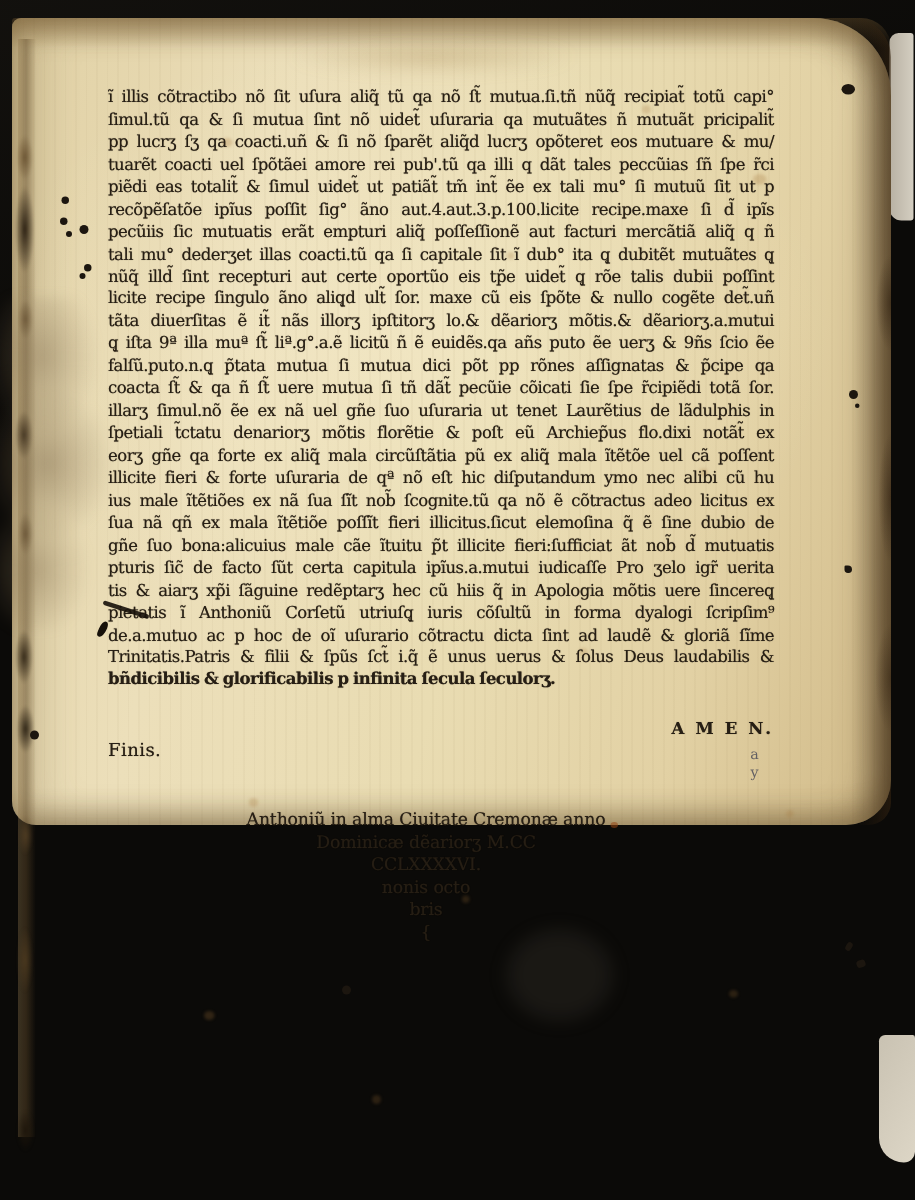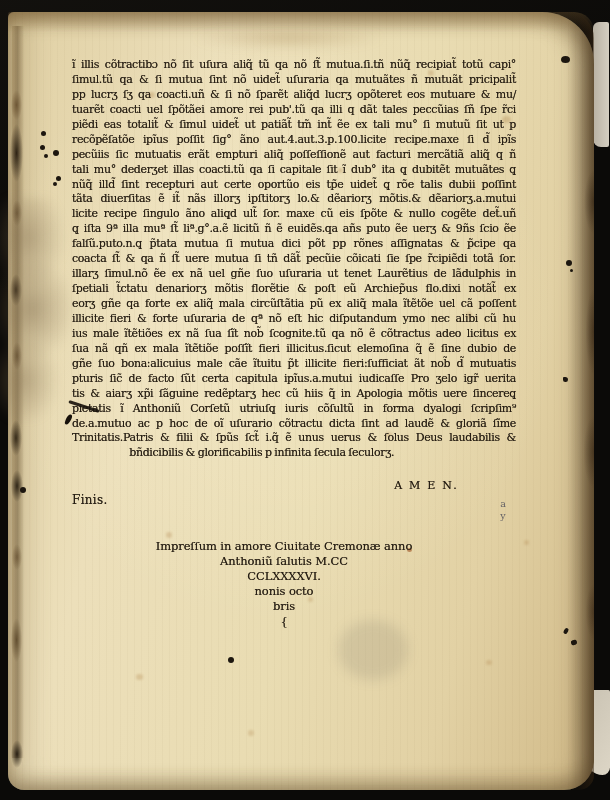--- a/index.html
+++ b/index.html
@@ -10,21 +10,21 @@
   }
   .backdrop{position:absolute;inset:0;background:
     linear-gradient(160deg, rgba(40,36,30,.25), rgba(0,0,0,0) 30%),
     #0b0a08;}
   
   .under{position:absolute;background:#ccc5b7;}
   .under.tr{left:593px;top:22px;width:16px;height:125px;border-radius:6px 2px 2px 8px;background:linear-gradient(90deg,#b8b1a3,#d4cec1);}
   .under.br{left:586px;top:690px;width:24px;height:85px;border-radius:10px 4px 18px 40px;background:linear-gradient(120deg,#c9c2b2,#ddd6c6);}
   
   .page{
-    position:absolute;left:8px;top:12px;width:586px;height:778px;
+    position:absolute;left:8px;top:12px;width:586px;height:538px;
     border-radius:6px 52px 30px 16px;
     background:
       repeating-linear-gradient(90deg, rgba(124,102,62,.045) 0 1px, rgba(0,0,0,0) 1px 7px),
       radial-gradient(70% 55% at 45% 40%, rgba(255,248,222,.30), rgba(0,0,0,0) 70%),
       linear-gradient(105deg, #e0d0a4, #ecdfba 28%, #e9dcb2 55%, #e2d1a4 78%, #d3bd8c 96%);
     box-shadow:
       inset -16px 0 22px rgba(66,46,22,.38),
       inset 18px 0 26px rgba(120,96,56,.28),
       inset 0 12px 16px rgba(120,92,48,.25),
       inset 0 -10px 14px rgba(110,86,44,.22);
@@ -54,21 +54,21 @@
       radial-gradient(50% 28% at 28% 82%, rgba(132,112,80,.42), rgba(0,0,0,0) 72%);}
   .stain-top{left:150px;top:18px;width:260px;height:26px;filter:blur(5px);
     background:radial-gradient(50% 60% at 50% 30%, rgba(150,116,64,.30), rgba(0,0,0,0) 75%);}
   .smudge{left:330px;top:608px;width:70px;height:60px;filter:blur(6px);border-radius:50%;
     background:rgba(105,100,88,.16);}
   
   .text-block{left:64px;top:46px;width:444px;color:#261e14;
     font-size:11px;line-height:14.95px;letter-spacing:-.35px;word-spacing:-.5px;
     text-shadow:0 0 .5px rgba(38,28,16,.7);}
   .tline{position:relative;text-align:justify;text-align-last:justify;white-space:normal;height:14.95px;overflow:visible;}
-  .tline.last{display:flex;justify-content:center;}
+  .tline.last{display:flex;justify-content:space-between;font-weight:bold;}
   .amen{letter-spacing:2px;margin-top:33px;}
   .finis{left:64px;top:481px;width:424px;text-align:left;color:#261e14;
     font-size:12px;letter-spacing:.3px;text-shadow:0 0 .5px rgba(38,28,16,.7);}
   .colophon{left:64px;top:527px;width:424px;text-align:center;color:#261e14;
     font-size:11.5px;line-height:15px;letter-spacing:-.1px;text-shadow:0 0 .5px rgba(38,28,16,.7);}
   .colophon div{position:static;}
   .marginalia{left:484px;top:486px;width:22px;color:#4e4e5a;font-size:9.5px;line-height:12px;text-align:center;opacity:.85;}
   .marginalia div{position:static;}
   .strike{left:60px;top:393px;width:32px;height:3px;background:#17110a;transform:rotate(18deg);border-radius:2px;opacity:.9;}
   .inkcomma{left:58px;top:402px;width:5px;height:11px;background:#17110a;border-radius:60% 40% 70% 30%;transform:rotate(22deg);}
@@ -135,22 +135,22 @@
 
     <div class="tline">ĩ illis cõtractibɔ nõ ſit uſura aliq̃ tũ qa nõ ſt̃ mutua.ſi.tñ nũq̃ recipiat̃ totũ capi°</div>
         <div class="tline">ſimul.tũ qa &amp; ſi mutua ſint nõ uidet̃ uſuraria qa mutuãtes ñ mutuãt pricipalit̃</div>
         <div class="tline">pp lucrʒ ſʒ qa coacti.uñ &amp; ſi nõ ſparẽt aliq̃d lucrʒ opõteret eos mutuare &amp; mu/</div>
         <div class="tline">tuarẽt coacti uel ſpõtãei amore rei pub'.tũ qa illi q dãt tales peccũias ſñ ſpe r̃ci</div>
         <div class="tline">piẽdi eas totalit̃ &amp; ſimul uidet̃ ut patiãt̃ tm̃ int̃ ẽe ex tali mu° ſi mutuũ ſit ut p</div>
         <div class="tline">recõpẽſatõe ipĩus poſſit ſig° ãno aut.4.aut.3.p.100.licite recipe.maxe ſi d̃ ipĩs</div>
         <div class="tline">pecũiis ſic mutuatis erãt empturi aliq̃ poſſeſſionẽ aut facturi mercãtiã aliq̃ q ñ</div>
         <div class="tline">tali mu° dederʒet illas coacti.tũ qa ſi capitale ſit ĩ dub° ita q̨ dubitẽt mutuãtes q̨</div>
         <div class="tline">nũq̃ illd̃ ſint recepturi aut certe oportũo eis tp̃e uidet̃ q̨ rõe talis dubii poſſint</div>
+        <div class="tline">licite recipe ſingulo ãno aliq̨d ult̃ ſor. maxe cũ eis ſpõte &amp; nullo cogẽte det̃.uñ</div>
         <div class="tline">tãta diuerſitas ẽ it̃ nãs illorʒ ipſtitorʒ lo.&amp; dẽariorʒ mõtis.&amp; dẽariorʒ.a.mutui</div>
-        <div class="tline">licite recipe ſingulo ãno aliq̨d ult̃ ſor. maxe cũ eis ſpõte &amp; nullo cogẽte det̃.uñ</div>
         <div class="tline">q̨ iſta 9ª illa muª ſt̃ liª.g°.a.ẽ licitũ ñ ẽ euidẽs.qa añs puto ẽe uerʒ &amp; 9ñs ſcio ẽe</div>
         <div class="tline">falſũ.puto.n.q̨ p̃tata mutua ſi mutua dici põt pp rõnes aſſignatas &amp; p̃cipe qa</div>
         <div class="tline">coacta ſt̃ &amp; qa ñ ſt̃ uere mutua ſi tñ dãt̃ pecũie cõicati ſie ſpe r̃cipiẽdi totã ſor.</div>
         <div class="tline">illarʒ ſimul.nõ ẽe ex nã uel gñe ſuo uſuraria ut tenet Laurẽtius de lãdulphis in</div>
         <div class="tline">ſpetiali t̃ctatu denariorʒ mõtis florẽtie &amp; poſt eũ Archiep̃us flo.dixi notãt̃ ex</div>
         <div class="tline">eorʒ gñe qa forte ex aliq̃ mala circũſtãtia pũ ex aliq̃ mala ĩtẽtõe uel cã poſſent</div>
         <div class="tline">illicite fieri &amp; forte uſuraria de qª nõ eſt hic diſputandum ymo nec alibi cũ hu</div>
         <div class="tline">ius male ĩtẽtiões ex nã ſua ſĩt nob̃ ſcognite.tũ qa nõ ẽ cõtractus adeo licitus ex</div>
         <div class="tline">ſua nã qñ ex mala ĩtẽtiõe poſſĩt fieri illicitus.ſicut elemoſina q̃ ẽ ſine dubio de</div>
         <div class="tline">gñe ſuo bona:alicuius male cãe ĩtuitu p̃t illicite fieri:ſufficiat ãt nob̃ d̃ mutuatis</div>
@@ -164,22 +164,22 @@
       <span style="position:static;">bñdicibilis &amp; glorificabilis p infinita ſecula ſeculorʒ.</span>
       <span class="amen" style="position:static;">A M E N.</span>
     </div>
   </div>
 
   <div class="finis">Finis.</div>
 
   <div class="colophon">
     <div>
 
-    <div class="cline">Impreſſum in amore Ciuitate Cremonæ anno</div>
-        <div class="cline">Anthoniũ ſalutis M.CC</div>
+    <div class="cline">Anthoniũ in alma Ciuitate Cremonæ anno</div>
+        <div class="cline">Dominicæ dẽariorʒ M.CC</div>
         <div class="cline">CCLXXXXVI.</div>
         <div class="cline">nonis octo</div>
         <div class="cline">bris</div>
       </div>
     <div>{</div>
   </div>
 
   <div class="marginalia">
     <div>a</div>
     <div>y</div>

